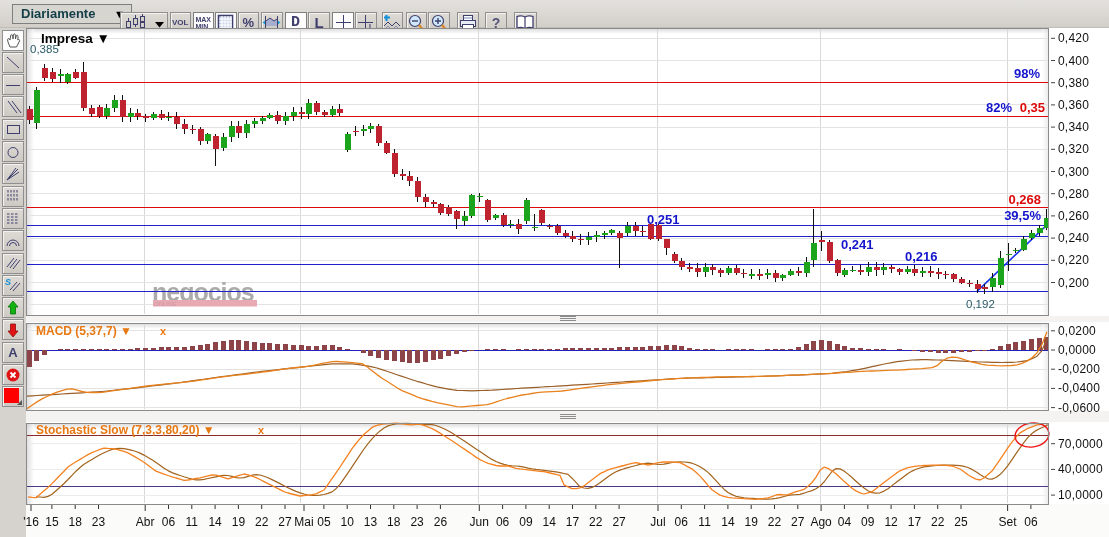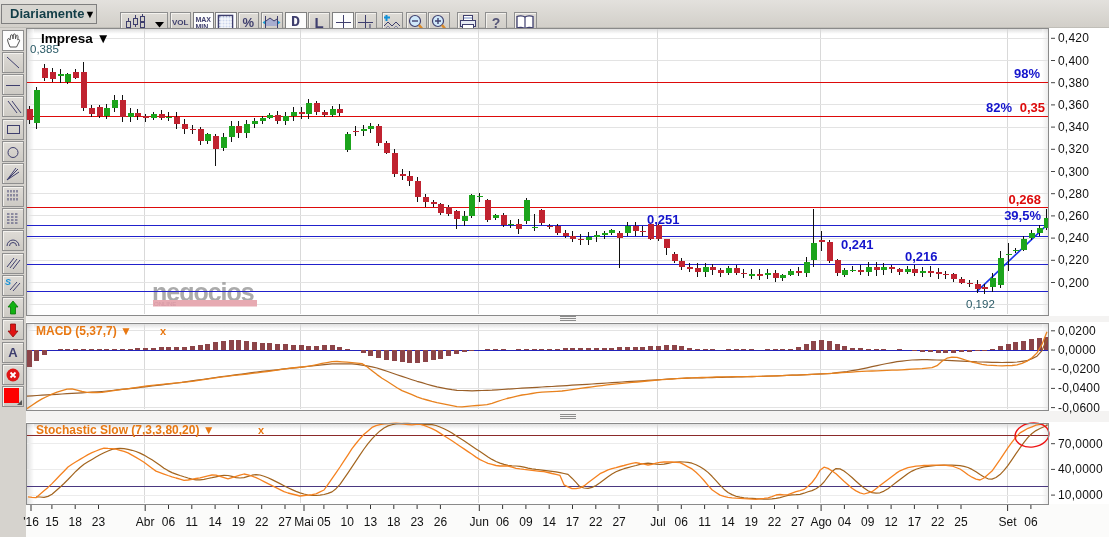--- a/index.html
+++ b/index.html
@@ -10,21 +10,21 @@
 .dd{position:absolute;background:#d7d5d0;border:1px solid #7f7f7f;display:flex;align-items:center}
 .ddt{font-size:13px;font-weight:bold;color:#123d47;padding-left:8px;flex:1}
 .arr{font-size:11px;color:#000;padding-right:6px}
 #sbar{position:absolute;left:0;top:28px;width:26px;height:509px;background:#d6d3ce}
 .sb{position:absolute;left:2px;width:22px;height:21px;background:linear-gradient(#dedbd6,#cdcac4);border:1px solid #8f8f8f;box-shadow:inset 1px 1px 0 #f4f2ee;display:flex;align-items:center;justify-content:center;overflow:hidden}
 .sb.on{background:#fcfcfc;box-shadow:none}
 </style></head>
 <body>
 <div id="root">
 <div id="tbar">
-<div class="dd" style="left:1px;top:3.5px;width:96px;height:20px">
+<div class="dd" style="left:12px;top:3.5px;width:120px;height:20px">
         <span class="ddt">Diariamente</span>
         <span class="arr">▼</span>
       </div>
 <div class="tb" style="left:120.0px;width:48.0px">
         <svg width="46" height="19" viewBox="0 0 46 19">
           <g stroke="#3f3f6e" fill="#d3d0ca">
             <line x1="7.5" y1="5" x2="7.5" y2="17"></line>
             <rect x="5.5" y="8.5" width="4" height="6"></rect>
             <line x1="14.5" y1="2" x2="14.5" y2="14"></line>
             <rect x="12.5" y="5.5" width="4" height="6"></rect>

